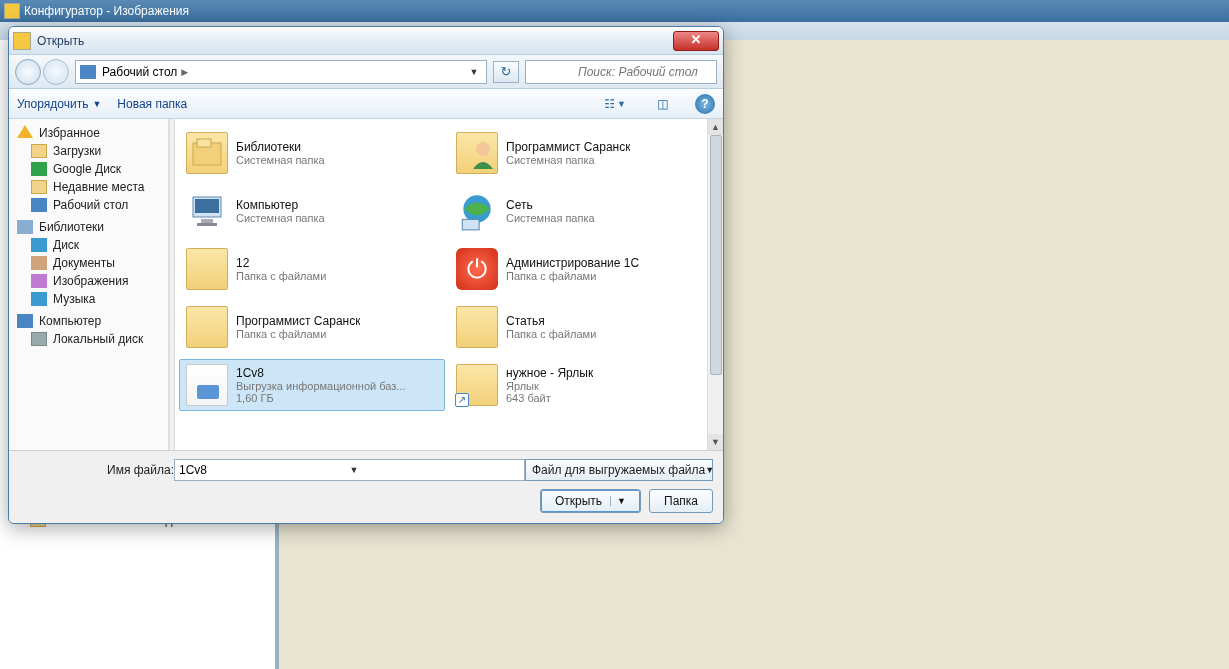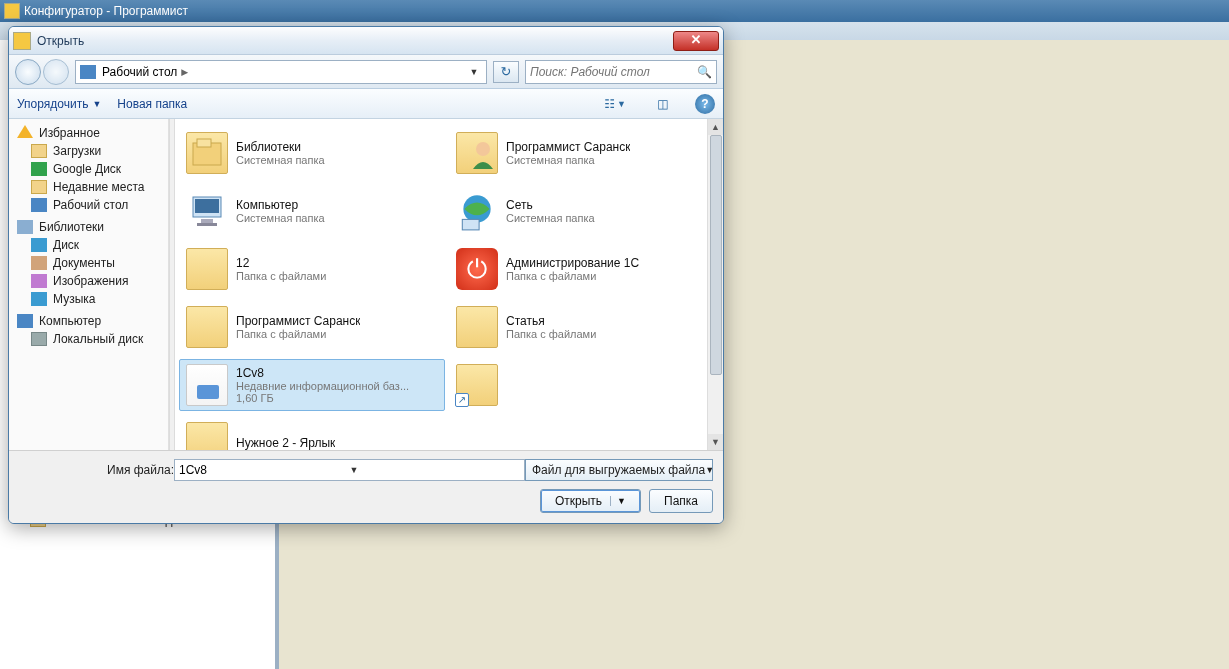--- a/index.html
+++ b/index.html
@@ -30,21 +30,21 @@
 .navcircle { width:26px; height:26px; border-radius:50%; background:radial-gradient(#fafdff,#c9dbec); border:1px solid #8aa9c4; cursor:pointer; }
 .navcircle.fwd { opacity:.7; }
 .pathbox { flex:1; height:24px; background:#fff; border:1px solid #9cb0c4; display:flex; align-items:center; padding:0 4px; margin:0 4px; }
 .pathbox .pcicon { width:16px; height:14px; background:#4a86c4; margin-right:6px; }
 .pathbox .crumb { color:#000; }
 .pathbox .sep { margin:0 4px; color:#666; font-size:9px; }
 .pathbox .dd { margin-left:auto; width:16px; text-align:center; color:#333; font-size:9px; }
 .refresh { width:26px; height:22px; border:1px solid #9cb0c4; background:linear-gradient(#fafdff,#dbe7f1);
  display:flex; align-items:center; justify-content:center; color:#2c6aa0; font-size:13px; cursor:pointer; }
 .searchbox { width:192px; height:24px; background:#fff; border:1px solid #9cb0c4; display:flex; align-items:center; margin-left:4px; padding:0 4px; }
-.searchbox input { flex:1; border:none; outline:none; font-style:italic; color:#888; background:transparent; }
+.searchbox input { flex:1; border:none; outline:none; font-style:italic; color:#888; background:transparent;margin-left:48px; }
 .searchbox .sicon { color:#2c6aa0; }
 
 .toolbar { height:30px; background:linear-gradient(#fbfdff,#e6eff7); border-bottom:1px solid #c3d3e1; display:flex; align-items:center; padding:0 8px; gap:16px; }
 .toolbar .tlink { color:#15428b; cursor:pointer; display:flex; align-items:center; gap:4px; }
 .toolbar .spacer { flex:1; }
 .toolbar .tbtn { width:32px; height:22px; border:1px solid transparent; display:flex; align-items:center;
  justify-content:center; color:#2c6aa0; cursor:pointer; }
 .toolbar .helpbtn { width:20px; height:20px; border-radius:50%; background:radial-gradient(#7abaea,#2c6aa0); color:#fff;
  font-weight:bold; display:flex; align-items:center; justify-content:center; cursor:pointer; }
 
@@ -98,21 +98,21 @@
 .btn { height:24px; background:linear-gradient(#fbfdff,#e4eef6); border:1px solid #7599b8; border-radius:3px;
  padding:0 14px; display:flex; align-items:center; cursor:pointer; color:#111; }
 .btn.primary { box-shadow:0 0 0 1px #5a95d8 inset; }
 .btn .dd { font-size:9px; border-left:1px solid #9cb0c4; margin-left:8px; padding-left:6px; }
 </style>
 </head>
 <body>
 
 <div class="app-titlebar">
   <span class="ticon"></span>
-  <span>Конфигуратор - Программист</span>
+  <span>Конфигуратор - Изображения</span>
 </div>
 <div class="app-blurbar"></div>
 <div class="bg-left-panel">
   <div style="height:470px"></div>
   <div class="bg-sidebar-row">
     <span class="ir"></span>
     <span>Внешние источники данных</span>
   </div>
 </div>
 <div class="bg-right"></div>
@@ -291,33 +291,32 @@
               <div class="fname">Статья</div>
               <div class="fsub">Папка с файлами</div>
             </div>
           </div>
           <div class="fitem selected">
             <div class="ficonL file">
               <div class="inner-block"></div>
             </div>
             <div class="ftext">
               <div class="fname">1Cv8</div>
-              <div class="fsub">Недавние информационной баз...</div>
+              <div class="fsub">Выгрузка информационной баз...</div>
               <div class="fsub">1,60 ГБ</div>
             </div>
           </div>
           <div class="fitem">
             <div class="ficonL folder">
               <span class="arrow-badge">↗</span>
             </div>
-          </div>
-          <div class="fitem">
-            <div class="ficonL folder"></div>
-            <div class="ftext">
-              <div class="fname">Нужное 2 - Ярлык</div>
+            <div class="ftext">
+              <div class="fname">нужное - Ярлык</div>
+              <div class="fsub">Ярлык</div>
+              <div class="fsub">643 байт</div>
             </div>
           </div>
           <div></div>
         </div>
       <div class="file-scroll">
         <div class="arrow">▲</div>
         <div class="thumb"></div>
         <div class="arrow" style="position:absolute;bottom:0;width:100%;">▼</div>
       </div>
     </div>

